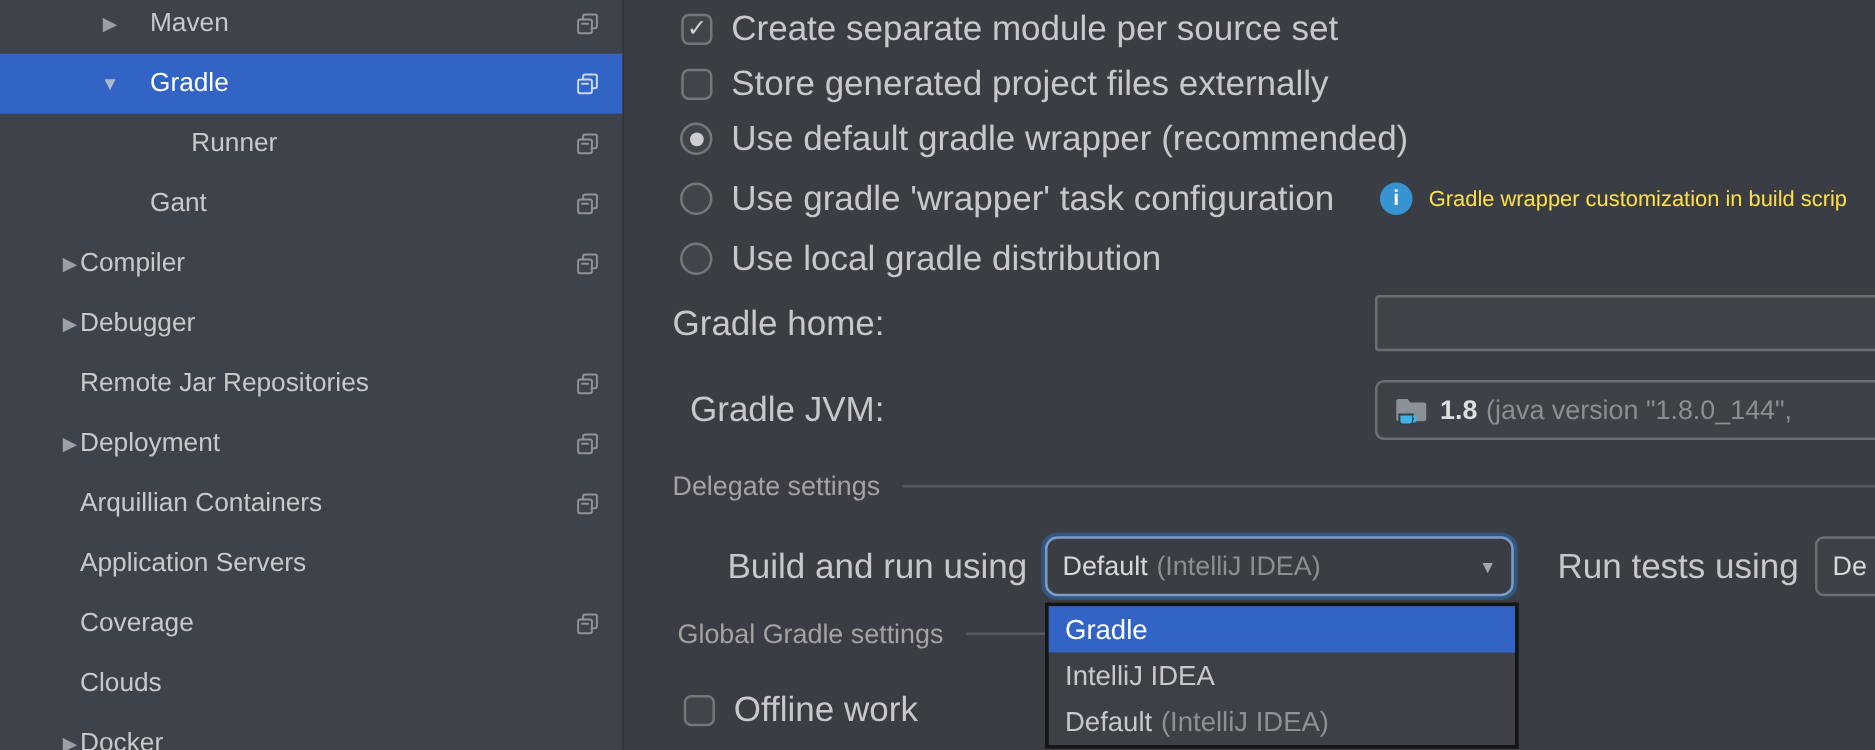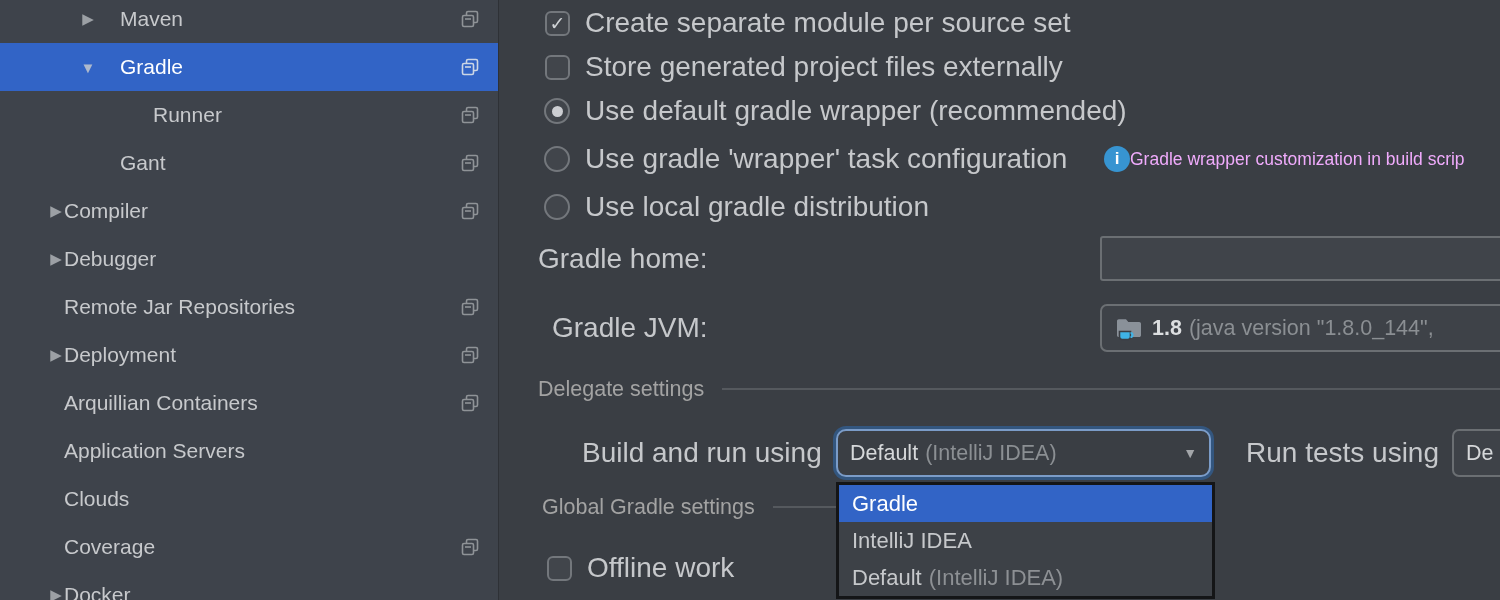--- a/index.html
+++ b/index.html
@@ -34,21 +34,21 @@
   .cbox .tick{font-size:19px;font-weight:bold;color:#cfd2d5;line-height:1;}
   .cb-label{margin-left:15px;}
   
   .radio{width:26px;height:26px;border:2px solid #73777c;border-radius:50%;
     background:#41454b;display:flex;align-items:center;justify-content:center;
     box-sizing:border-box;flex:0 0 auto;}
   .radio .dot{width:11px;height:11px;border-radius:50%;background:#cbcdd1;}
   
   .info-icon{width:26px;height:26px;border-radius:50%;background:#3794d1;color:#fff;
     font-weight:bold;font-size:17px;display:flex;align-items:center;justify-content:center;flex:0 0 auto;}
-  .info-text{font-size:17.5px;color:#f0abfc;white-space:nowrap;}
+  .info-text{margin-left:13px;font-size:17.5px;color:#fde047;white-space:nowrap;}
   
   .field{box-sizing:border-box;background:#40444a;border:2px solid #6b6f73;border-radius:3px;}
   .combo{box-sizing:border-box;background:#3e4248;border:2px solid #6b6f73;border-radius:7px;
     display:flex;align-items:center;padding:0 12px;white-space:nowrap;overflow:hidden;}
   .combo .v1{color:#d6d8da;font-size:21.5px;}
   .combo .v2{color:#8b8f93;font-size:21.5px;margin-left:7px;}
   .combo.focused{border:2px solid #7b9cc8;border-radius:10px;box-shadow:0 0 0 3px #33567f;background:#3a3e44;}
   .combo .caret{margin-left:auto;font-size:14px;color:#a3a6aa;padding-left:10px;}
   .jvm-v1{color:#dcdee0;font-size:21.5px;font-weight:bold;margin-left:8px;}
   .jvm-v2{color:#8b8f93;font-size:21.5px;margin-left:7px;}
@@ -166,32 +166,32 @@
               <line x1="4" y1="9" x2="10" y2="9" stroke="currentColor" stroke-width="1.6"></line>
             </svg>
         </span>
       </div>
 
       <div class="sb-row ind0">
         <span class="sb-label">Application Servers</span>
       </div>
 
       <div class="sb-row ind0">
+        <span class="sb-label">Coverage</span>
+        <span class="mod">
+          <svg width="18" height="18" viewBox="0 0 18 18">
+              <rect x="5.5" y="1.5" width="11" height="11" rx="1.5" fill="none" stroke="currentColor" stroke-width="1.6"></rect>
+              <rect class="fr" x="1.5" y="5.5" width="11" height="11" rx="1.5" stroke="currentColor" stroke-width="1.6"></rect>
+              <line x1="4" y1="9" x2="10" y2="9" stroke="currentColor" stroke-width="1.6"></line>
+            </svg>
+        </span>
+      </div>
+
+      <div class="sb-row ind0">
         <span class="sb-label">Clouds</span>
-      </div>
-
-      <div class="sb-row ind0">
-        <span class="sb-label">Coverage</span>
-        <span class="mod">
-          <svg width="18" height="18" viewBox="0 0 18 18">
-              <rect x="5.5" y="1.5" width="11" height="11" rx="1.5" fill="none" stroke="currentColor" stroke-width="1.6"></rect>
-              <rect class="fr" x="1.5" y="5.5" width="11" height="11" rx="1.5" stroke="currentColor" stroke-width="1.6"></rect>
-              <line x1="4" y1="9" x2="10" y2="9" stroke="currentColor" stroke-width="1.6"></line>
-            </svg>
-        </span>
       </div>
 
       <div class="sb-row ind0">
         <span class="arrow">▶</span>
         <span class="sb-label">Docker</span>
       </div>
 
     </div>
   </aside>
 

